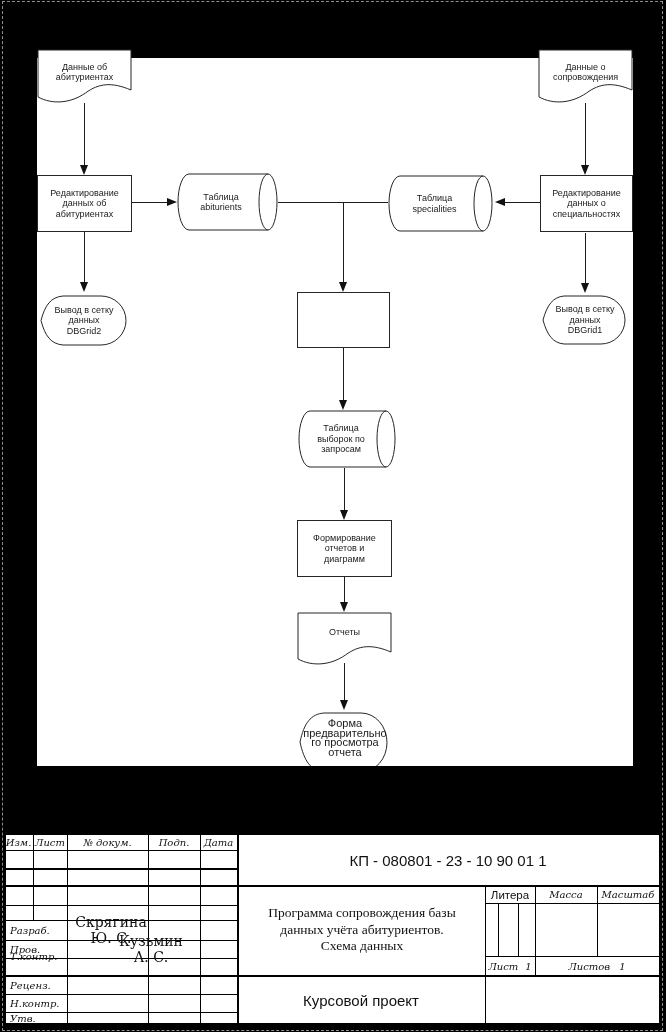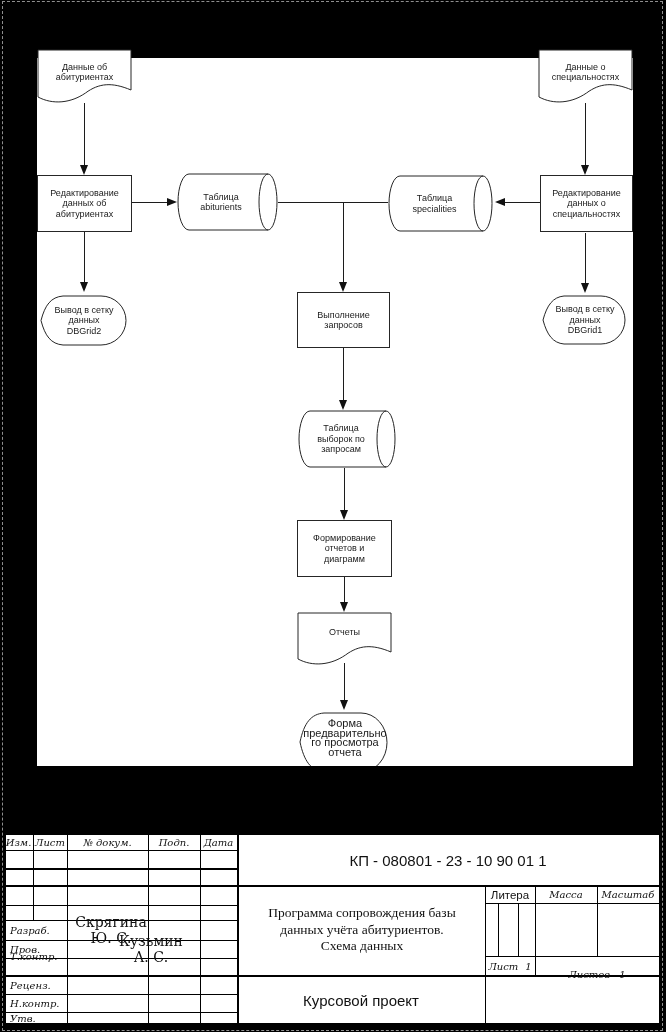--- a/index.html
+++ b/index.html
@@ -45,21 +45,21 @@
   </div>
   <div class="node-label" style="left:37px;top:51px;width:95px;height:42px;">Данные об
 абитуриентах</div>
 
   <div class="node" style="left:538px;top:49px;">
     <svg width="95" height="56" viewBox="0 0 95 56">
         <path d="M1,1 H94 V41 C75,33 62,34 48.5,44 C34,54 16,56 1,48 Z" fill="#fff" stroke="#262626" stroke-width="1"></path>
       </svg>
   </div>
   <div class="node-label" style="left:538px;top:51px;width:95px;height:42px;">Данные о
-специальностях</div>
+сопровождения</div>
 
   <div class="rect-node" style="left:37px;top:175px;width:93px;height:55px;"></div>
   <div class="node-label" style="left:37px;top:175px;width:95px;height:57px;">Редактирование
 данных об
 абитуриентах</div>
 
   <div class="node" style="left:177px;top:173px;">
     <svg width="101" height="58" viewBox="0 0 101 58">
         <path d="M12,1 H91 A9,28 0 0 1 91,57 H12 A11,28 0 0 1 12,1 Z" fill="#fff" stroke="#262626" stroke-width="1"></path>
         <path d="M91,1 A9,28 0 0 0 91,57" fill="none" stroke="#262626" stroke-width="1"></path>
@@ -85,22 +85,20 @@
   <div class="node" style="left:40px;top:292px;">
     <svg width="90" height="57" viewBox="0 0 90 57">
         <path d="M1,28.5 C5,13 11,5 23,4 L61,4 A25,24.5 0 0 1 61,53 L23,53 C11,52 5,44 1,28.5 Z" fill="#fff" stroke="#262626" stroke-width="1"></path>
       </svg>
   </div>
   <div class="node-label" style="left:42px;top:292px;width:84px;height:57px;">Вывод в сетку
 данных
 DBGrid2</div>
 
   <div class="rect-node" style="left:297px;top:292px;width:91px;height:54px;"></div>
-  <div class="node-label" style="left:297px;top:292px;width:93px;height:56px;">Выполнение
-запросов</div>
 
   <div class="node" style="left:542px;top:292px;">
     <svg width="88" height="56" viewBox="0 0 88 56">
         <path d="M1,28 C5,13 11,5 22,4 L59,4 A24,24 0 0 1 59,52 L22,52 C11,51 5,43 1,28 Z" fill="#fff" stroke="#262626" stroke-width="1"></path>
       </svg>
   </div>
   <div class="node-label" style="left:544px;top:292px;width:82px;height:56px;">Вывод в сетку
 данных
 DBGrid1</div>
 
@@ -224,20 +222,20 @@
 Схема данных</div>
 
     <div class="tb-cell" style="left:481px;top:53px;width:50px;height:17px;font-size:11.5px;font-family:'Liberation Sans',sans-serif;">Литера</div>
     <div class="tb-cell script" style="left:531px;top:53px;width:62px;height:17px;">Масса</div>
     <div class="tb-cell script" style="left:593px;top:53px;width:62px;height:17px;">Масштаб</div>
 
     <div class="tb-cell script" style="left:481px;top:124px;width:50px;height:18px;gap:7px;">
       <span>Лист</span>
         <span>1</span>
     </div>
-    <div class="tb-cell script" style="left:531px;top:124px;width:124px;height:18px;gap:9px;margin-top:8px;">
+    <div class="tb-cell script" style="left:531px;top:124px;width:124px;height:18px;gap:9px;">
       <span>Листов</span>
         <span>1</span>
     </div>
 
     <div class="tb-cell sans-big" style="left:233px;top:144px;width:248px;height:46px;">Курсовой проект</div>
   </div>
 </div>
 
 </body></html>

